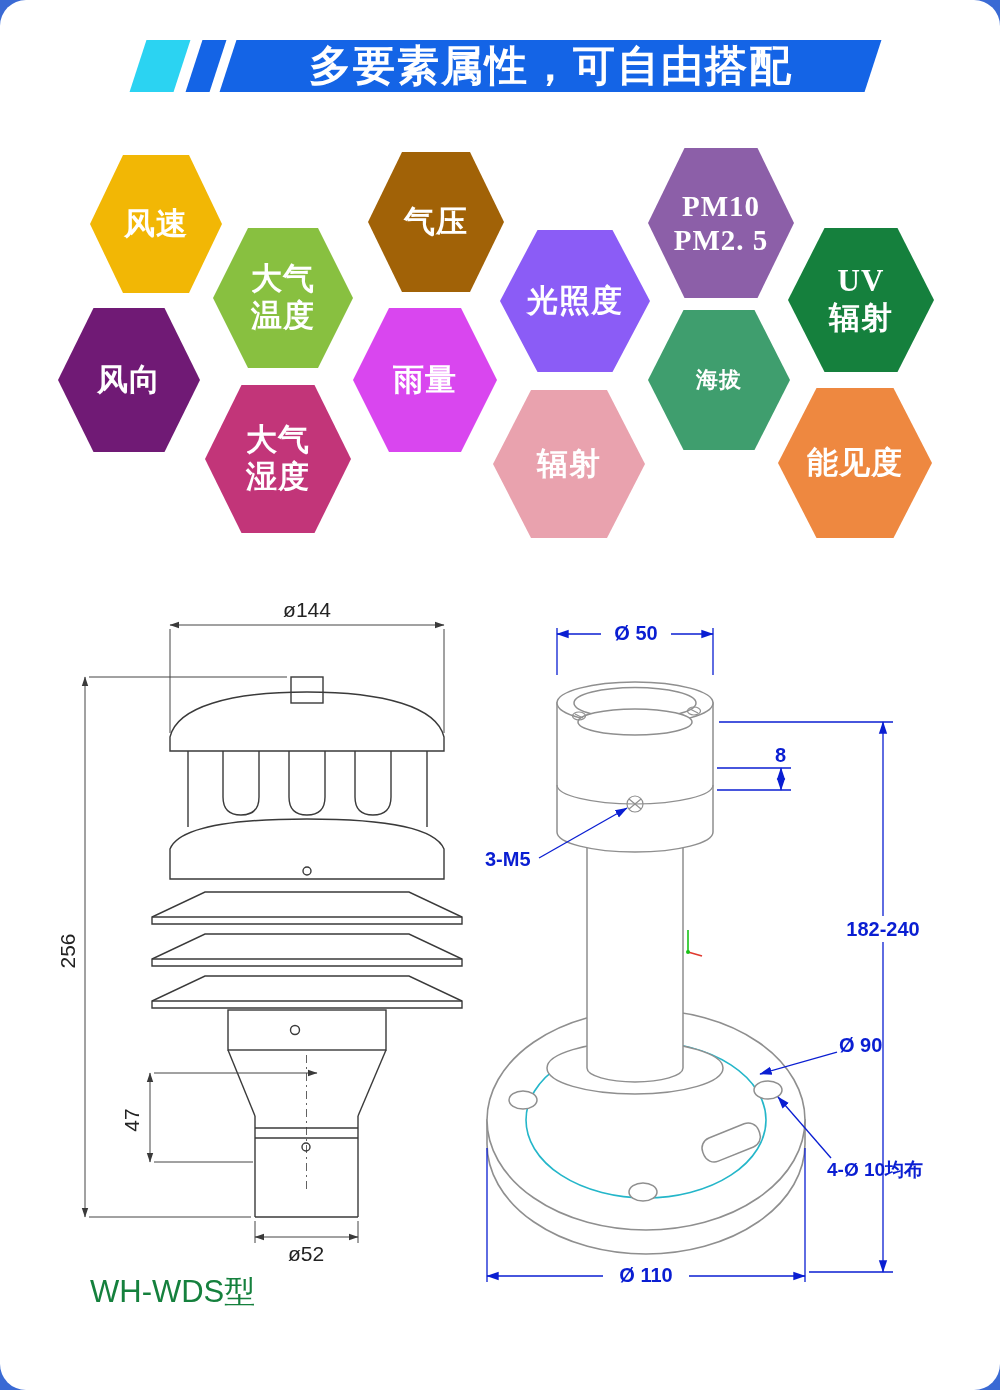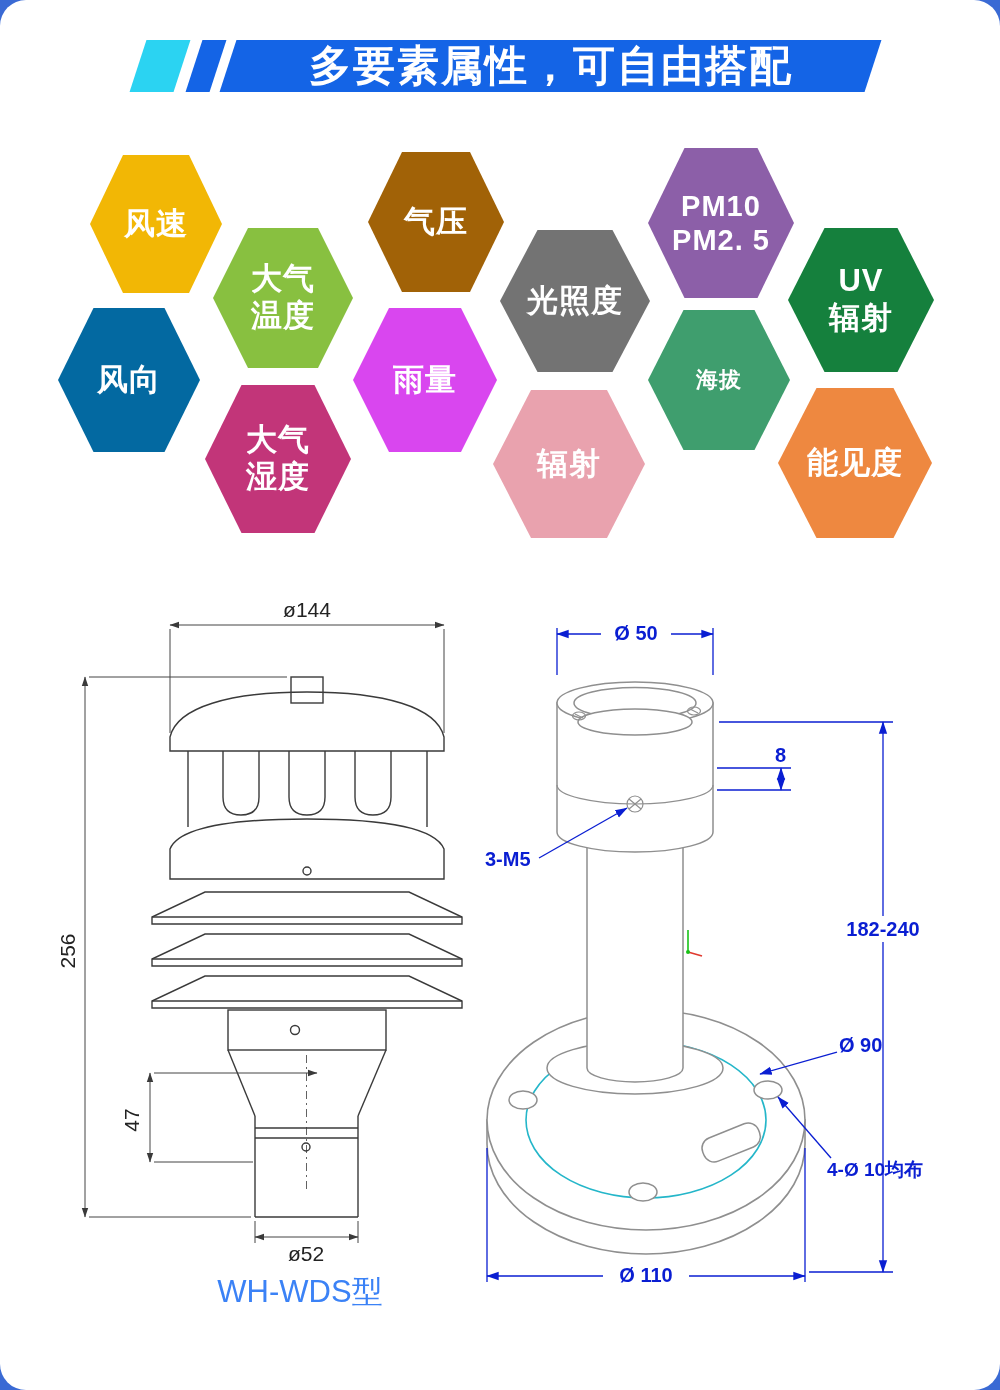--- a/index.html
+++ b/index.html
@@ -25,39 +25,40 @@
     transform:skewX(18deg);
     color:#fff;font-size:42px;font-weight:bold;letter-spacing:2px;white-space:nowrap;
   }
   
   .hex{
     position:absolute;
     clip-path:polygon(25% 0,75% 0,100% 50%,75% 100%,25% 100%,0 50%);
     display:flex;flex-direction:column;align-items:center;justify-content:center;
     color:#fff;font-weight:bold;font-size:31px;line-height:1.18;letter-spacing:1px;
     text-align:center;
+    font-family:Liberation Serif, serif;
   }
   .hex:nth-child(1){left:90px;top:155px;width:132px;height:138px;}
   .hex:nth-child(2){left:213px;top:228px;width:140px;height:140px;}
   .hex:nth-child(3){left:368px;top:152px;width:136px;height:140px;}
   .hex:nth-child(4){left:500px;top:230px;width:150px;height:142px;}
   .hex:nth-child(5){left:648px;top:148px;width:146px;height:150px;font-size:29px;}
   .hex:nth-child(6){left:788px;top:228px;width:146px;height:144px;}
   .hex:nth-child(7){left:58px;top:308px;width:142px;height:144px;}
   .hex:nth-child(8){left:353px;top:308px;width:144px;height:144px;}
   .hex:nth-child(9){left:648px;top:310px;width:142px;height:140px;font-size:22px;}
   .hex:nth-child(10){left:205px;top:385px;width:146px;height:148px;}
   .hex:nth-child(11){left:493px;top:390px;width:152px;height:148px;}
   .hex:nth-child(12){left:778px;top:388px;width:154px;height:150px;}
   
   svg{position:absolute;}
   .svg-left{left:55px;top:585px;}
   .svg-right{left:475px;top:600px;}
   .caption{
-    position:absolute;top:1271px;font-size:31px;color:#3b82f6;text-align:center;
+    position:absolute;top:1271px;font-size:31px;color:#15803d;
   }
   .caption-left{left:90px;width:420px;}
   .caption-right{left:518px;width:400px;}
 </style>
 </head>
 <body>
 
 <div class="card">
 
   <div>
@@ -72,32 +73,32 @@
       <div class="hex" style="background: rgb(242, 183, 5);">
         <div>风速</div>
       </div>
       <div class="hex" style="background: rgb(136, 192, 64);">
         <div>大气</div>
         <div>温度</div>
       </div>
       <div class="hex" style="background: #a16207;">
         <div>气压</div>
       </div>
-      <div class="hex" style="background: #737373;">
+      <div class="hex" style="background: #8b5cf6;">
         <div>光照度</div>
       </div>
       <div class="hex" style="background: rgb(140, 95, 168);">
         <div>PM10</div>
         <div>PM2. 5</div>
       </div>
       <div class="hex" style="background: #15803d;">
         <div>UV</div>
         <div>辐射</div>
       </div>
-      <div class="hex" style="background: #0369a1;">
+      <div class="hex" style="background: #701a75;">
         <div>风向</div>
       </div>
       <div class="hex" style="background: #d946ef;">
         <div>雨量</div>
       </div>
       <div class="hex" style="background: rgb(63, 158, 110);">
         <div>海拔</div>
       </div>
       <div class="hex" style="background: rgb(194, 53, 121);">
         <div>大气</div>

